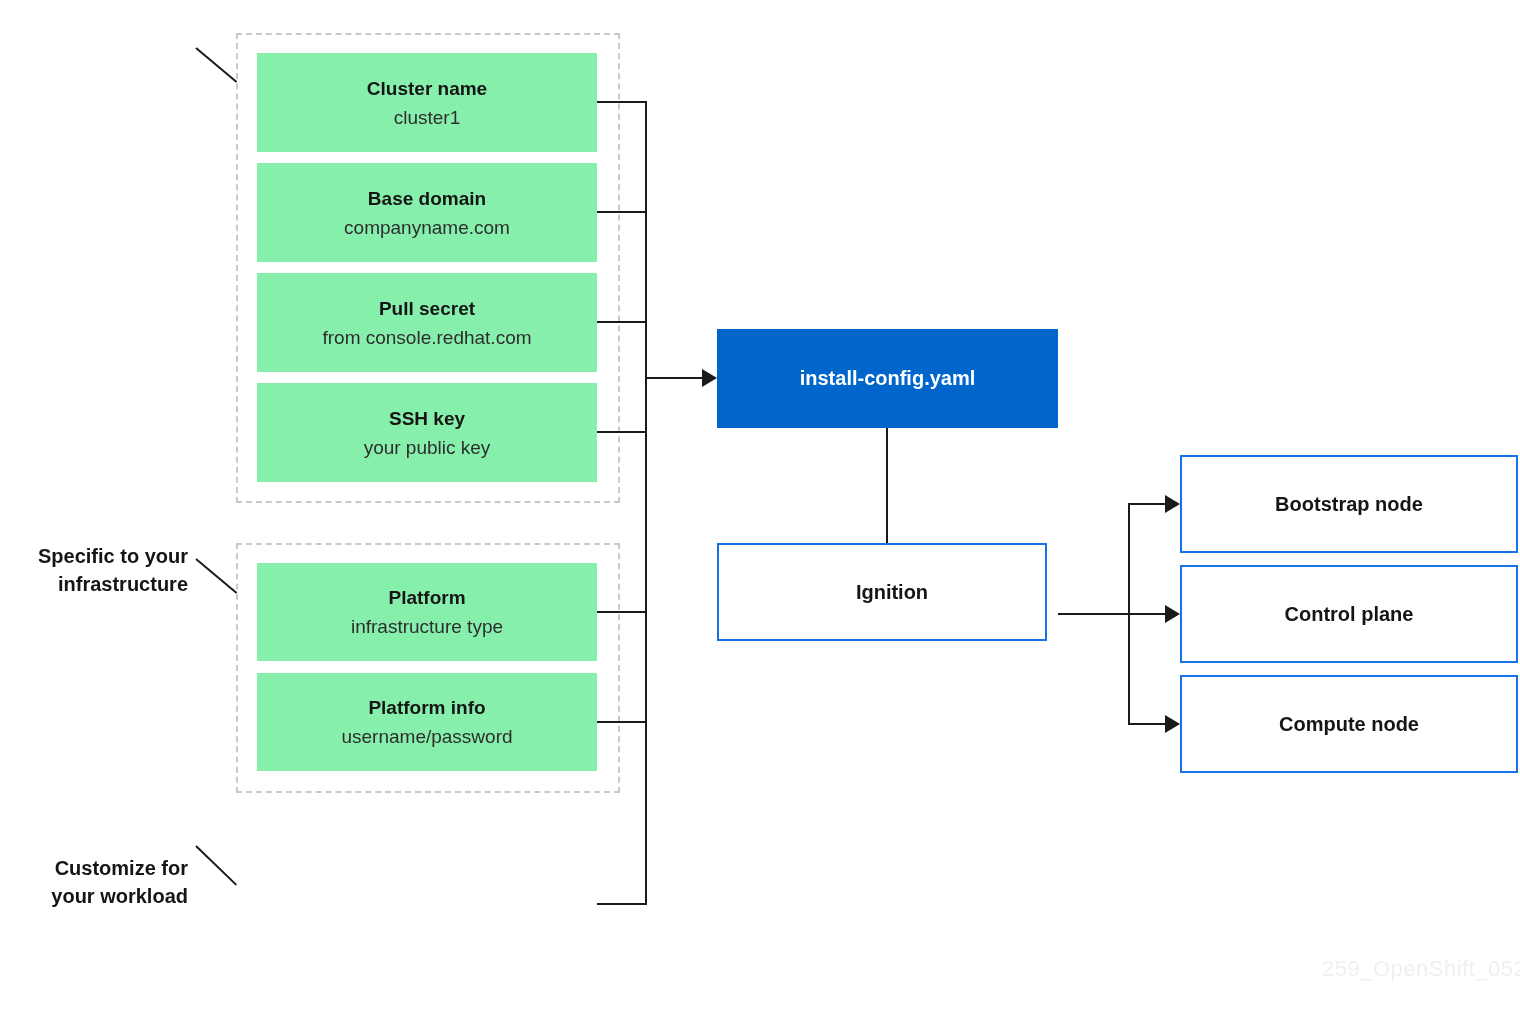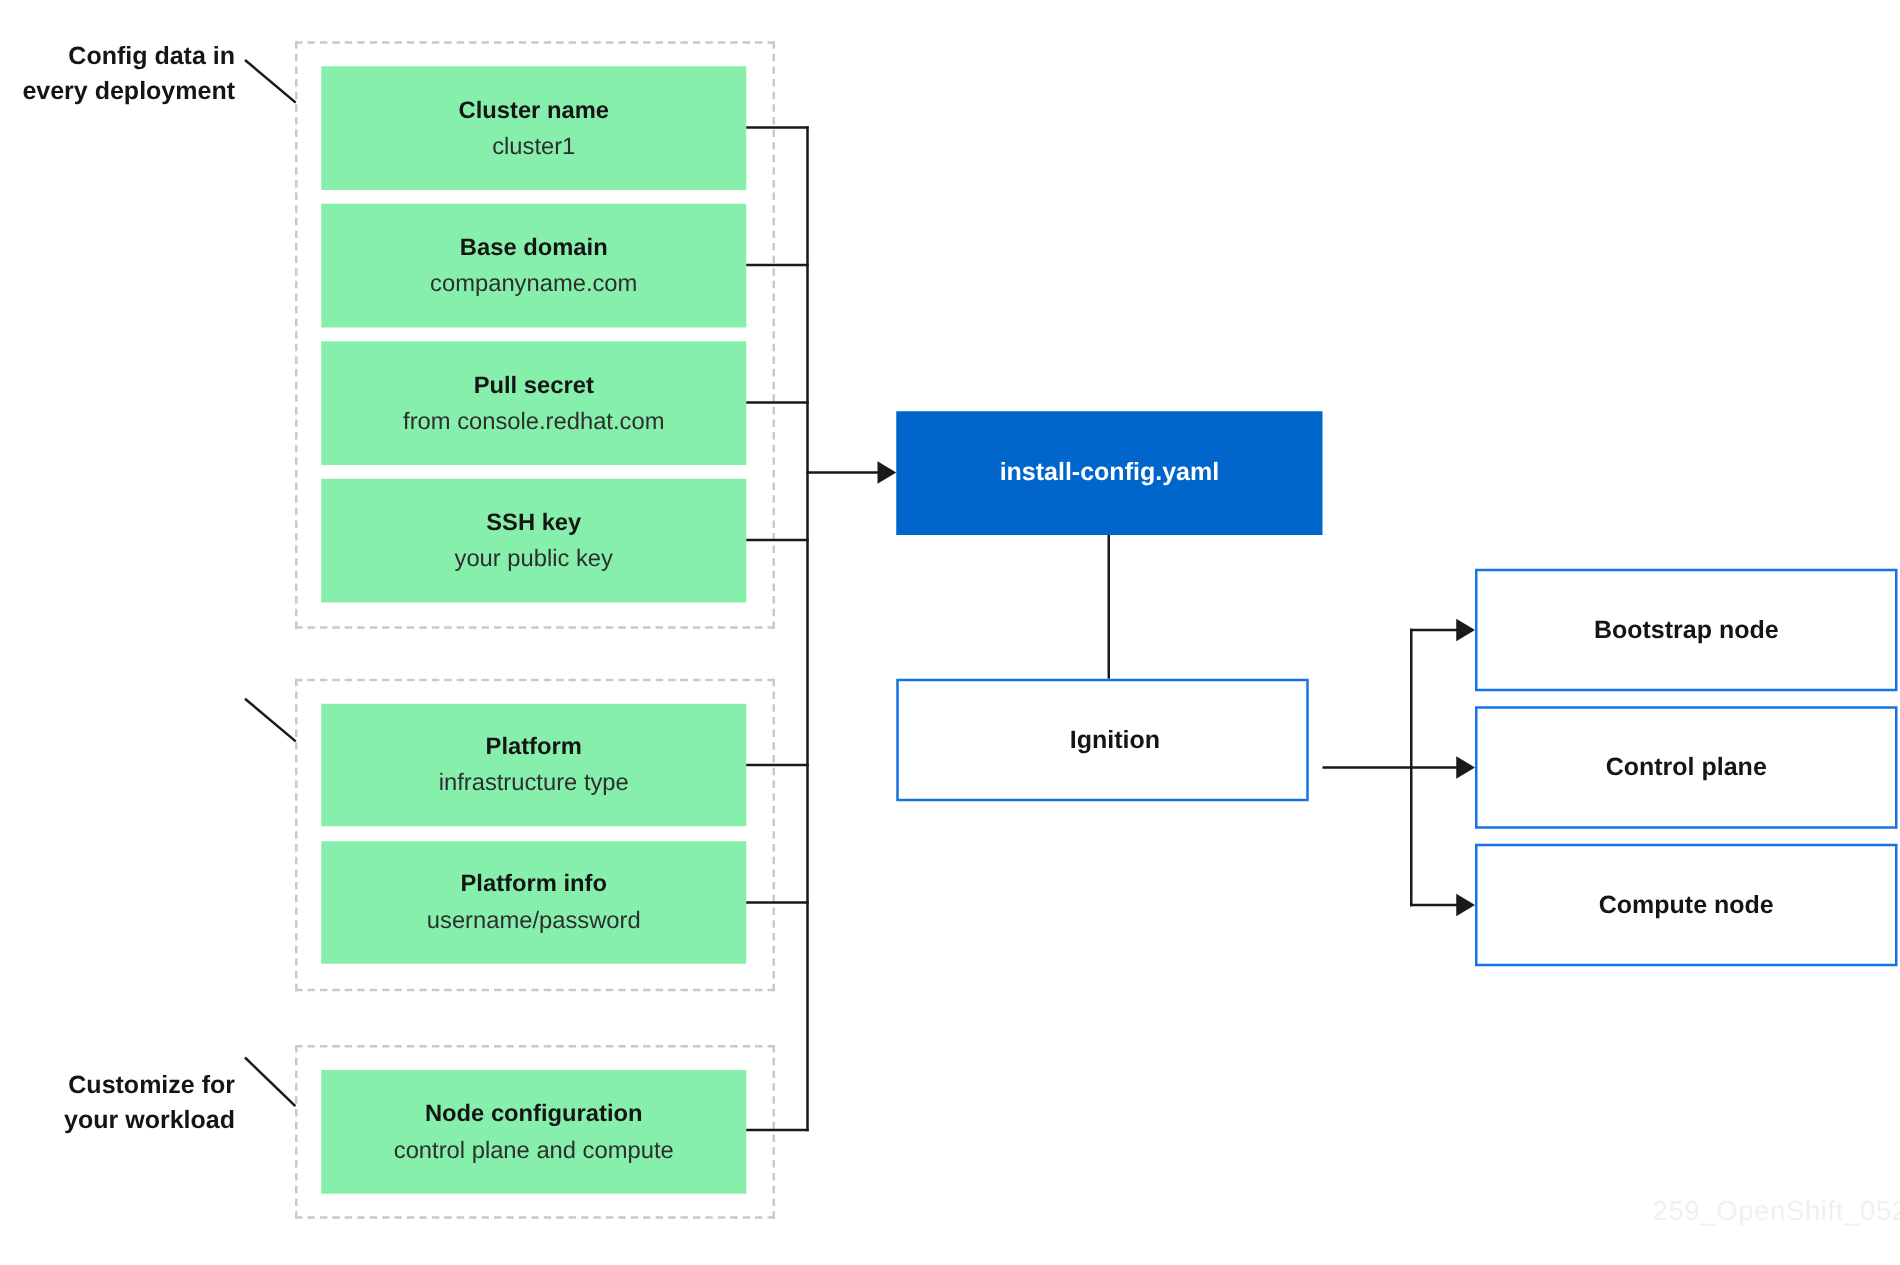--- a/index.html
+++ b/index.html
@@ -38,26 +38,26 @@
            box-sizing:border-box;display:flex;align-items:center;justify-content:center;
            font-size:20px;font-weight:600;color:#151515;}
   .watermark{position:absolute;left:1322px;top:956px;width:196px;text-align:right;
              font-size:22px;font-weight:400;color:#f0f0f0;letter-spacing:.5px;}
 </style>
 </head>
 <body>
 
 <div class="canvas">
 
-  <div class="annot" style="left:2px;top:31px;">
-    <div>Config data in</div>
-    <div>every deployment</div>
-  </div>
   <div class="pointer" style="left:196px;top:47px;"></div>
 
+  <div class="annot" style="left:2px;top:542px;">
+    <div>Specific to your</div>
+    <div>infrastructure</div>
+  </div>
   <div class="pointer" style="left:196px;top:558px;"></div>
 
   <div class="annot" style="left:2px;top:854px;">
     <div>Customize for</div>
     <div>your workload</div>
   </div>
   <div class="pointer" style="left:196px;top:845px;width:56px;transform:rotate(44deg);"></div>
 
   <div class="group" style="left:236px;top:33px;width:384px;height:470px;">
     <div class="gbox" style="top:18px;height:99px;">
@@ -82,26 +82,20 @@
     <div class="gbox" style="top:128px;height:98px;">
       <div class="t">Platform info</div>
       <div class="s">username/password</div>
     </div>
     <div class="gbox" style="top:18px;height:98px;">
       <div class="t">Platform</div>
       <div class="s">infrastructure type</div>
     </div>
   </div>
 
-  <div class="group" style="left:236px;top:836px;width:384px;height:139px;">
-    <div class="gbox" style="top:18px;height:99px;">
-      <div class="t">Node configuration</div>
-      <div class="s">control plane and compute</div>
-    </div>
-  </div>
 
   <div class="hline" style="left:597px;top:101px;width:50px;"></div>
   <div class="hline" style="left:597px;top:211px;width:50px;"></div>
   <div class="hline" style="left:597px;top:321px;width:50px;"></div>
   <div class="hline" style="left:597px;top:431px;width:50px;"></div>
   <div class="hline" style="left:597px;top:611px;width:50px;"></div>
   <div class="hline" style="left:597px;top:721px;width:50px;"></div>
   <div class="hline" style="left:597px;top:903px;width:50px;"></div>
 
   <div class="vline" style="left:645px;top:101px;height:804px;"></div>

